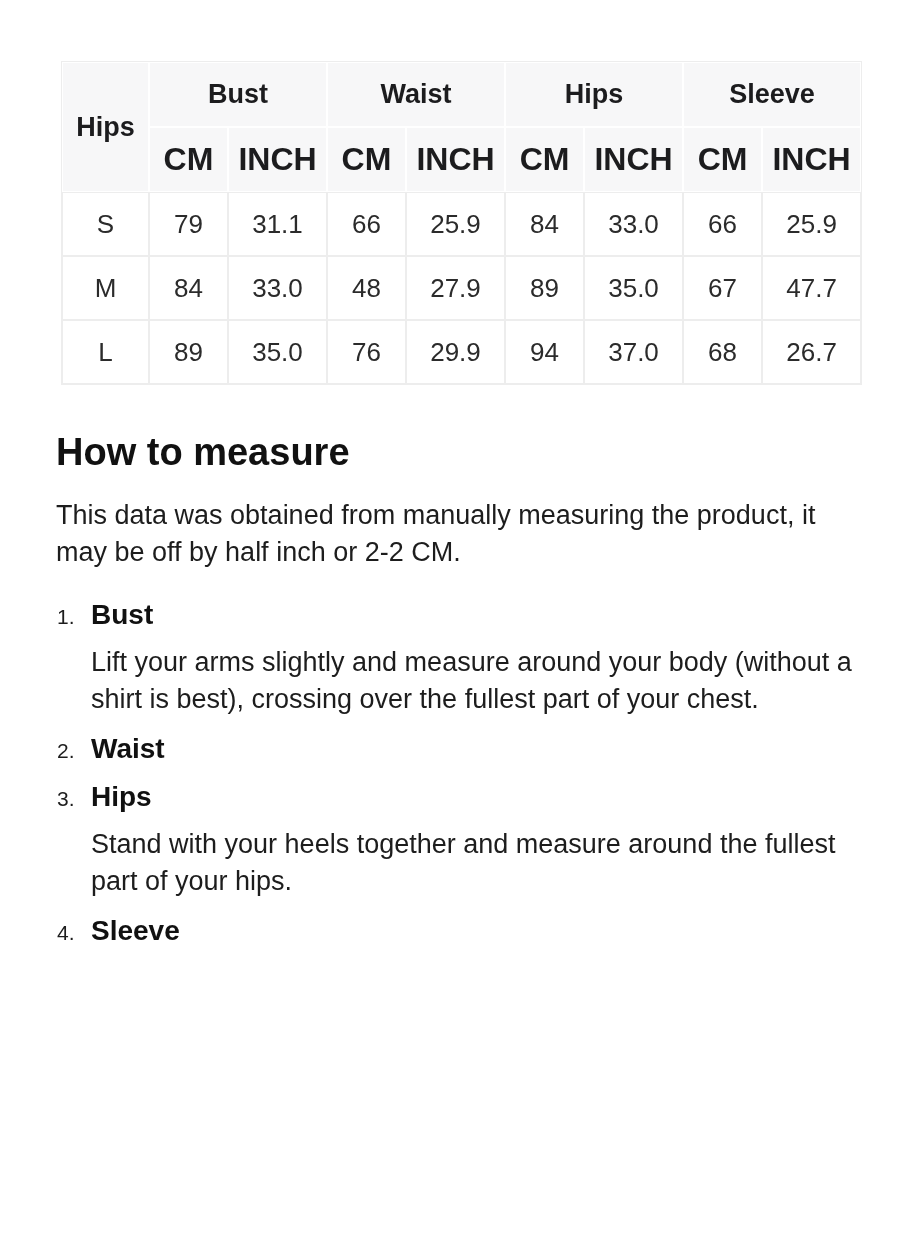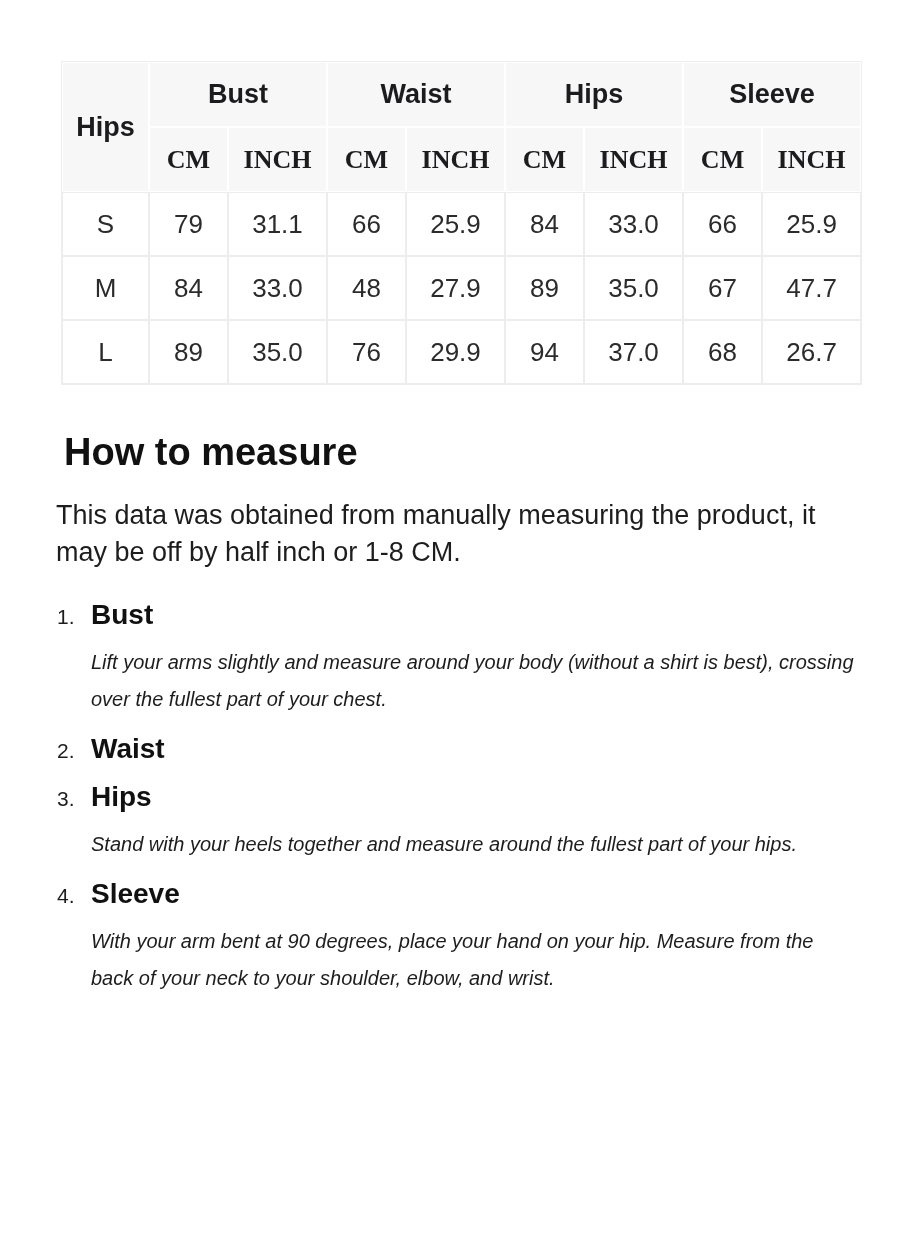--- a/index.html
+++ b/index.html
@@ -37,30 +37,30 @@
     font-weight: bold;
     color: #1c1c1e;
   }
   table.size-chart td {
     background: #ffffff;
     border: 1px solid #ededed;
     font-weight: normal;
     color: #2b2b2b;
   }
   tr.group-row th { height: 65px; font-size: 27px; }
-  tr.unit-row th  { height: 65px; font-size: 26px; font-family: Liberation Serif, serif; }
+  tr.unit-row th  { height: 65px; font-size: 32px; }
   th.corner       { font-size: 27px; }
   tr.data-row td  { height: 64px; font-size: 26px; }
 
   
   h2.htm-title {
     font-size: 38px;
     font-weight: bold;
     color: #111111;
-    margin: 47px 0 23px 8px;
+    margin: 47px 0 23px 0;
     line-height: 1.1;
   }
   p.htm-intro {
     font-size: 27px;
     line-height: 37px;
     margin: 0 0 25px 0;
     color: #1d1d1d;
     max-width: 804px;
   }
   ol.steps {
@@ -82,26 +82,25 @@
     color: #1d1d1d;
   }
   .step-term {
     font-size: 28px;
     font-weight: bold;
     line-height: 38px;
     color: #111111;
     margin: 0 0 10px 0;
   }
   .step-desc {
-    font-size: 20px;
+    font-size: 27px;
     line-height: 37px;
     margin: 0 0 12px 0;
     color: #1d1d1d;
     max-width: 770px;
-    font-style: italic;
   }
 </style>
 </head>
 <body>
 
 <div class="page">
 
   <table class="size-chart">
     <colgroup>
       <col style="width:87px">
@@ -165,37 +164,36 @@
         <td>94</td>
         <td>37.0</td>
         <td>68</td>
         <td>26.7</td>
       </tr>
     </tbody>
   </table>
 
   <h2 class="htm-title">How to measure</h2>
 
-  <p class="htm-intro">This data was obtained from manually measuring the product, it may be off by half inch or 1-8 CM.</p>
+  <p class="htm-intro">This data was obtained from manually measuring the product, it may be off by half inch or 2-2 CM.</p>
 
   <ol class="steps">
     <li>
       <span class="step-num">1.</span>
       <div class="step-term">Bust</div>
       <p class="step-desc">Lift your arms slightly and measure around your body (without a shirt is best), crossing over the fullest part of your chest.</p>
     </li>
     <li>
       <span class="step-num">2.</span>
       <div class="step-term">Waist</div>
     </li>
     <li>
       <span class="step-num">3.</span>
       <div class="step-term">Hips</div>
       <p class="step-desc">Stand with your heels together and measure around the fullest part of your hips.</p>
     </li>
     <li>
       <span class="step-num">4.</span>
       <div class="step-term">Sleeve</div>
-      <p class="step-desc">With your arm bent at 90 degrees, place your hand on your hip. Measure from the back of your neck to your shoulder, elbow, and wrist.</p>
     </li>
   </ol>
 
 </div>
 
 </body></html>

